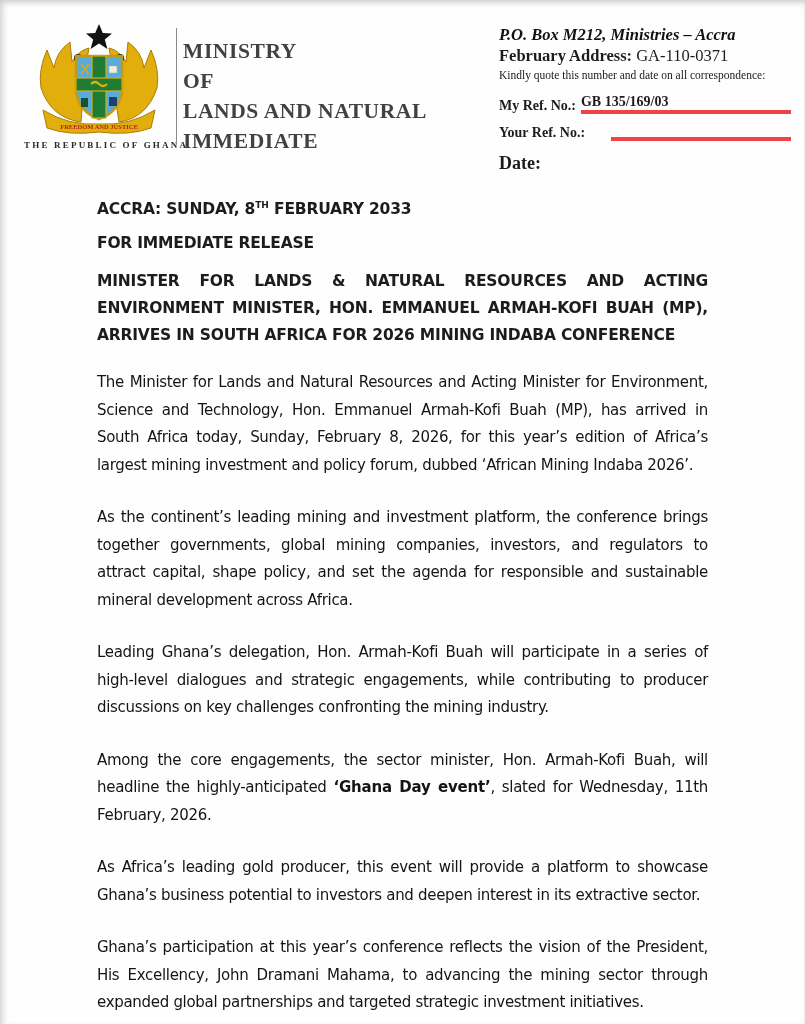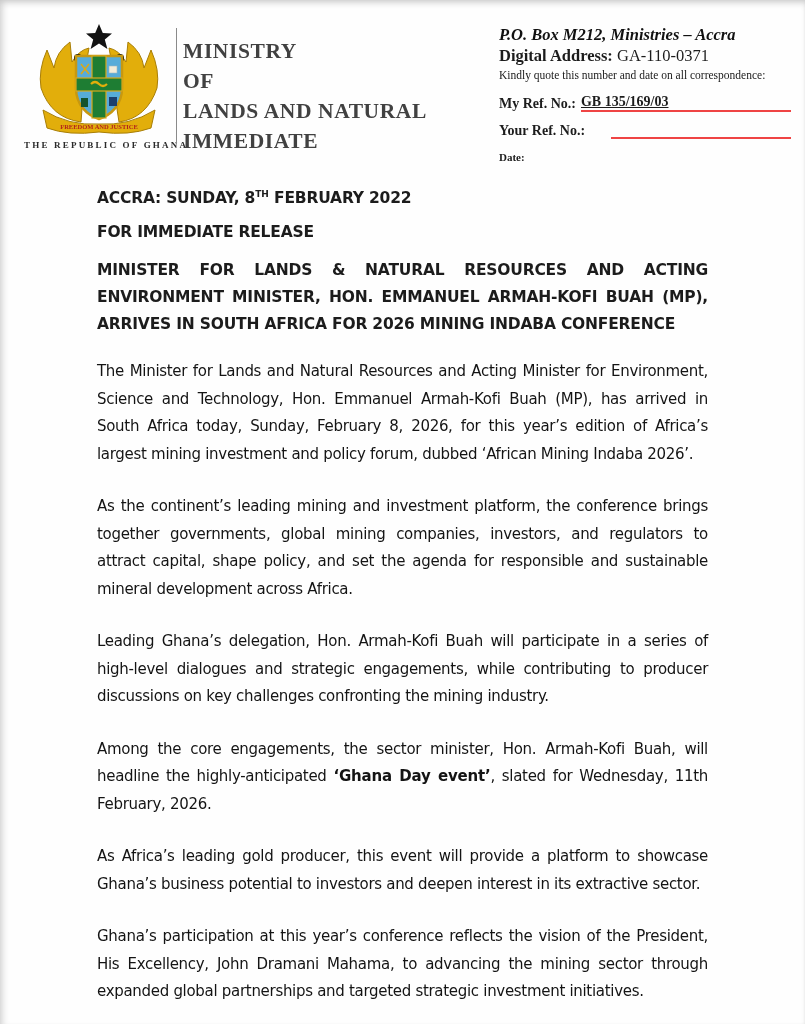--- a/index.html
+++ b/index.html
@@ -27,23 +27,23 @@
     flex:1; text-align:left; padding:14px 10px 0 6px;
     font-family:"Liberation Serif", serif; font-weight:bold;
     font-size:21.5px; line-height:30px; letter-spacing:0.6px; color:#414141;
   }
   .contact { width:292px; margin-right:2px; font-family:"Liberation Serif", serif; padding-top:2px; }
   .contact .po-box { font-weight:bold; font-size:16.5px; line-height:21px; color:#111;font-style:italic; }
   .contact .digital { font-size:16.5px; line-height:21px; }
   .contact .digital .lbl { font-weight:bold; }
   .contact .note { font-size:11.5px; line-height:16px; margin-top:1px; color:#1a1a1a; }
   .ref-line { display:flex; align-items:flex-end; font-size:14px; font-weight:bold; margin-top:11px; line-height:16px; }
-  .ref-fill { flex:1; border-bottom:2px solid #ef4444; margin-left:5px; min-height:15px; font-weight:bold;text-decoration:underline; }
+  .ref-fill { flex:1; border-bottom:4px solid #ef4444; margin-left:5px; min-height:15px; font-weight:bold; }
   .ref-fill.gap { margin-left:26px; }
-  .date-line { font-size:11px; font-weight:bold; margin-top:12px; }
+  .date-line { font-size:18px; font-weight:bold; margin-top:12px; }
   
   .body-content { margin:26px 97px 0 97px; }
   .dateline, .release-tag { font-weight:bold; font-size:15.5px; letter-spacing:-0.2px; margin-bottom:16px; }
   .dateline sup { font-size:9px; vertical-align:6px; letter-spacing:0; }
   .headline {
     font-weight:bold; font-size:15.5px; line-height:27px;
     letter-spacing:-0.2px; text-align:justify; margin-bottom:20px;
   }
   .para {
     font-size:15px; line-height:27.5px; letter-spacing:-0.3px;
@@ -93,37 +93,37 @@
 
     <div class="title-block">
       <div>MINISTRY</div>
       <div>OF</div>
       <div>LANDS AND NATURAL</div>
       <div>IMMEDIATE</div>
     </div>
 
     <div class="contact">
       <div class="po-box">P.O. Box M212, Ministries – Accra</div>
-      <div class="digital"><span class="lbl">Digital Address:</span><span> GA-110-0371</span></div>
+      <div class="digital"><span class="lbl">February Address:</span><span> GA-110-0371</span></div>
       <div class="note">Kindly quote this number and date on all correspondence:</div>
       <div class="ref-line">
         <span>My Ref. No.:</span>
         <span class="ref-fill">GB 135/169/03</span>
       </div>
       <div class="ref-line">
         <span>Your Ref. No.:</span>
         <span class="ref-fill gap"></span>
       </div>
       <div class="date-line">Date:</div>
     </div>
   </div>
 
   <div class="body-content">
 
-    <div class="dateline"><span>ACCRA: SUNDAY, 8</span><sup>TH</sup><span>  FEBRUARY 2022</span></div>
+    <div class="dateline"><span>ACCRA: SUNDAY, 8</span><sup>TH</sup><span>  FEBRUARY 2033</span></div>
 
     <div class="release-tag">FOR IMMEDIATE RELEASE</div>
 
     <div class="headline">MINISTER FOR LANDS &amp; NATURAL RESOURCES AND ACTING ENVIRONMENT MINISTER, HON. EMMANUEL ARMAH-KOFI BUAH (MP), ARRIVES IN SOUTH AFRICA FOR 2026 MINING INDABA CONFERENCE</div>
 
     <p class="para">The Minister for Lands and Natural Resources and Acting Minister for Environment, Science and Technology, Hon. Emmanuel Armah-Kofi Buah (MP), has arrived in South Africa today, Sunday, February 8, 2026, for this year’s edition of Africa’s largest mining investment and policy forum, dubbed ‘African Mining Indaba 2026’.</p>
     <p class="para">As the continent’s leading mining and investment platform, the conference brings together governments, global mining companies, investors, and regulators to attract capital, shape policy, and set the agenda for responsible and sustainable mineral development across Africa.</p>
     <p class="para">Leading Ghana’s delegation, Hon. Armah-Kofi Buah will participate in a series of high-level dialogues and strategic engagements, while contributing to producer discussions on key challenges confronting the mining industry.</p>
 
     <p class="para"><span>Among the core engagements, the sector minister, Hon. Armah-Kofi Buah, will headline the highly-anticipated </span><b>‘Ghana Day event’</b><span>, slated for Wednesday, 11th February, 2026.</span></p>

